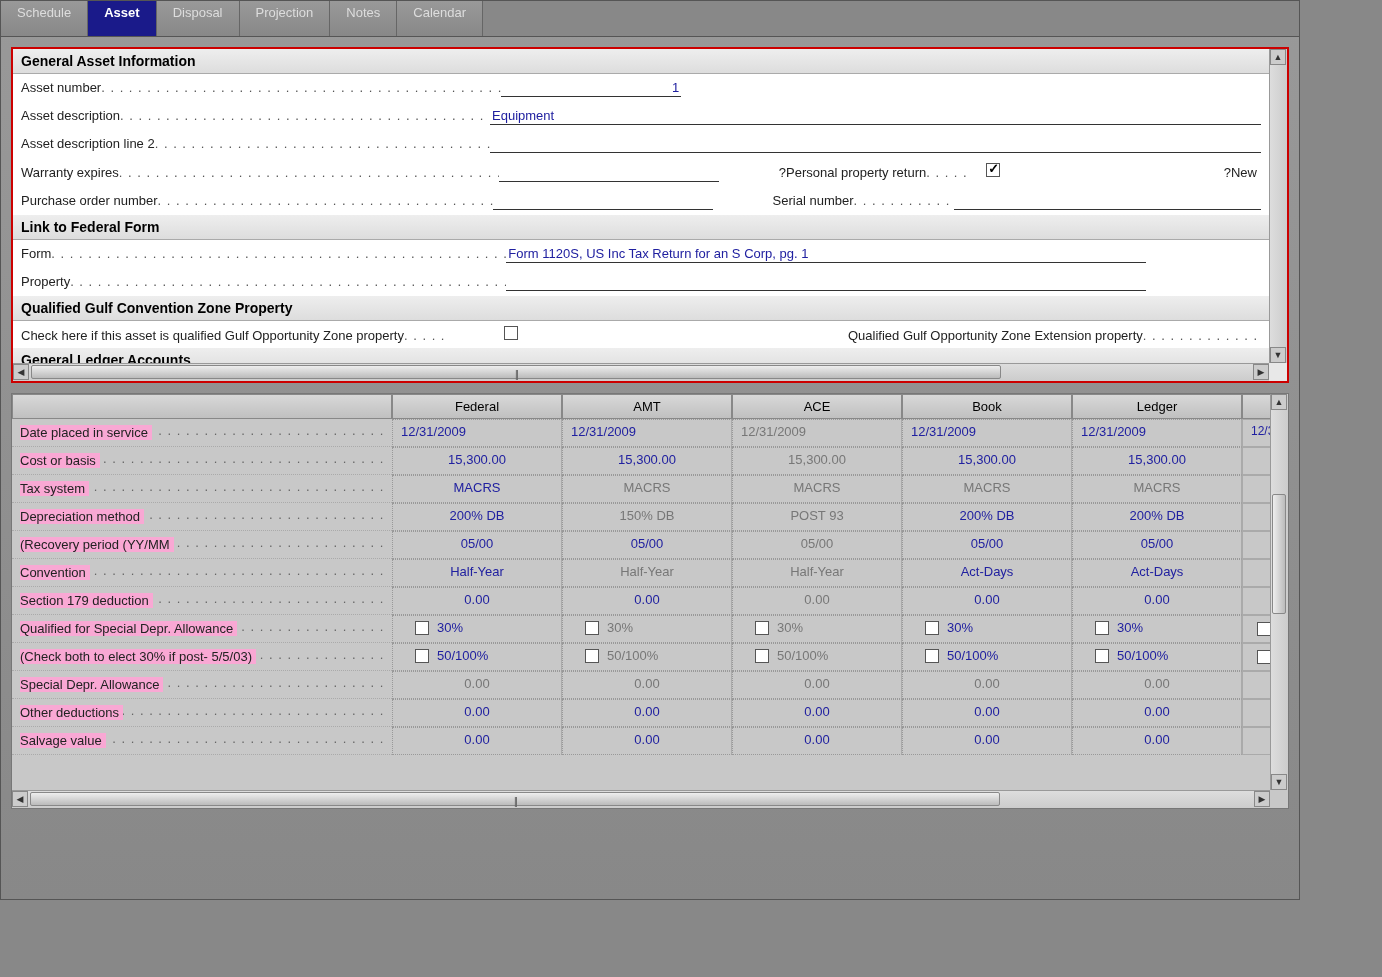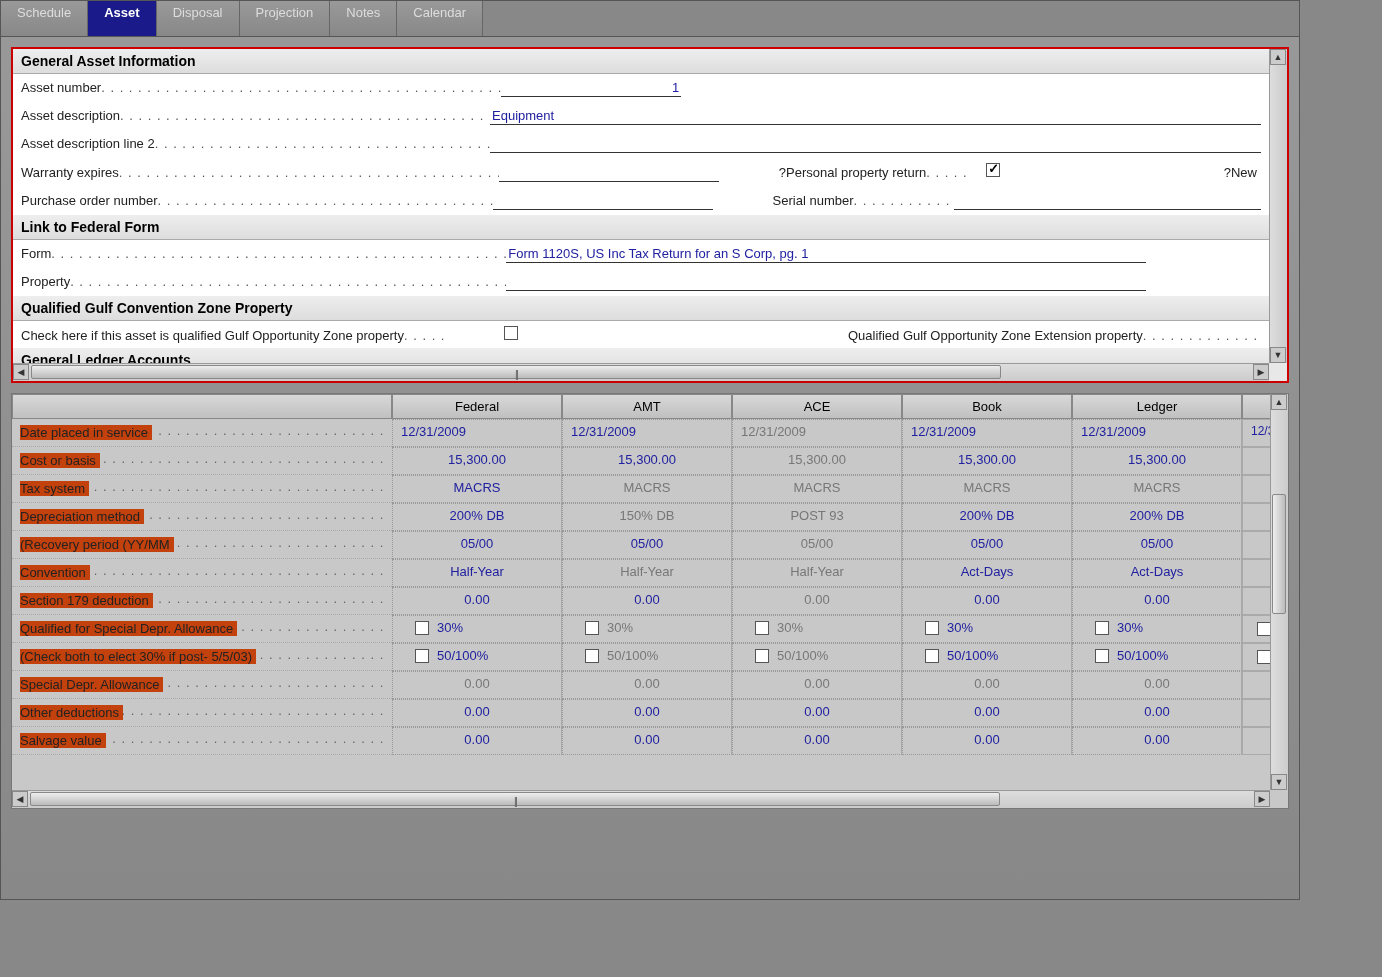--- a/index.html
+++ b/index.html
@@ -167,21 +167,21 @@
 }
 .grid-rowlabel {
   padding: 6px 4px 6px 8px;
   font-size: 13px;
   white-space: nowrap;
   overflow: hidden;
   color: #222;
   border-bottom: 1px dotted #aaa;
   position: relative;
 }
-.row-lab-text { background:#c2410c; position:relative; z-index:1; padding-right:4px;}
+.row-lab-text { background:#f9a8d4; position:relative; z-index:1; padding-right:4px;}
 .row-dots {
   position:absolute; left:8px; right:4px; bottom:8px;
   white-space:nowrap; overflow:hidden; color:#666; letter-spacing:1px; z-index:0;
 }
 .row-dots::after { content: ". . . . . . . . . . . . . . . . . . . . . . . . . . . . . . . . . . . . . . . . . . . . . . . . . . . . . . . . . . . . . . . . . . . . . . . . . . . . ."; }
 .grid-cell {
   border: 1px dotted #999;
   border-right: 1px solid #aaa;
   padding: 4px 8px;
   font-size: 13px;

